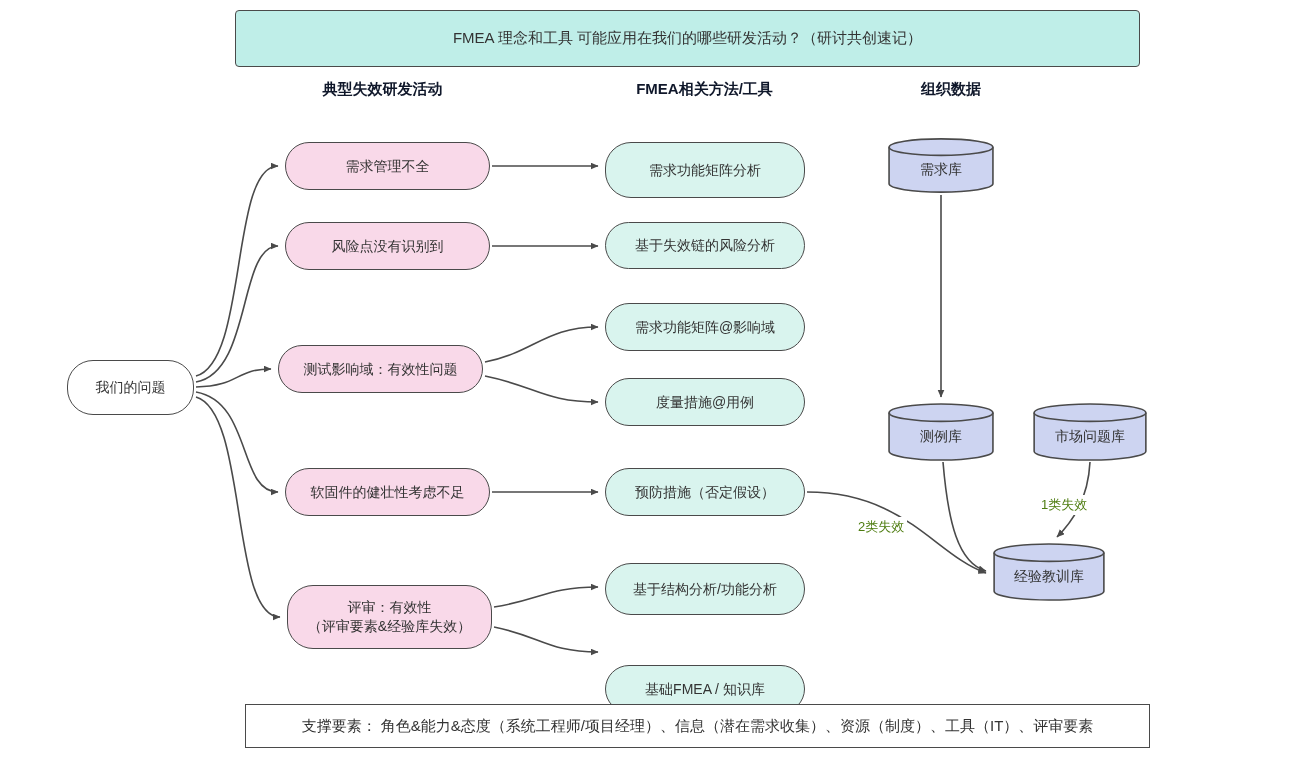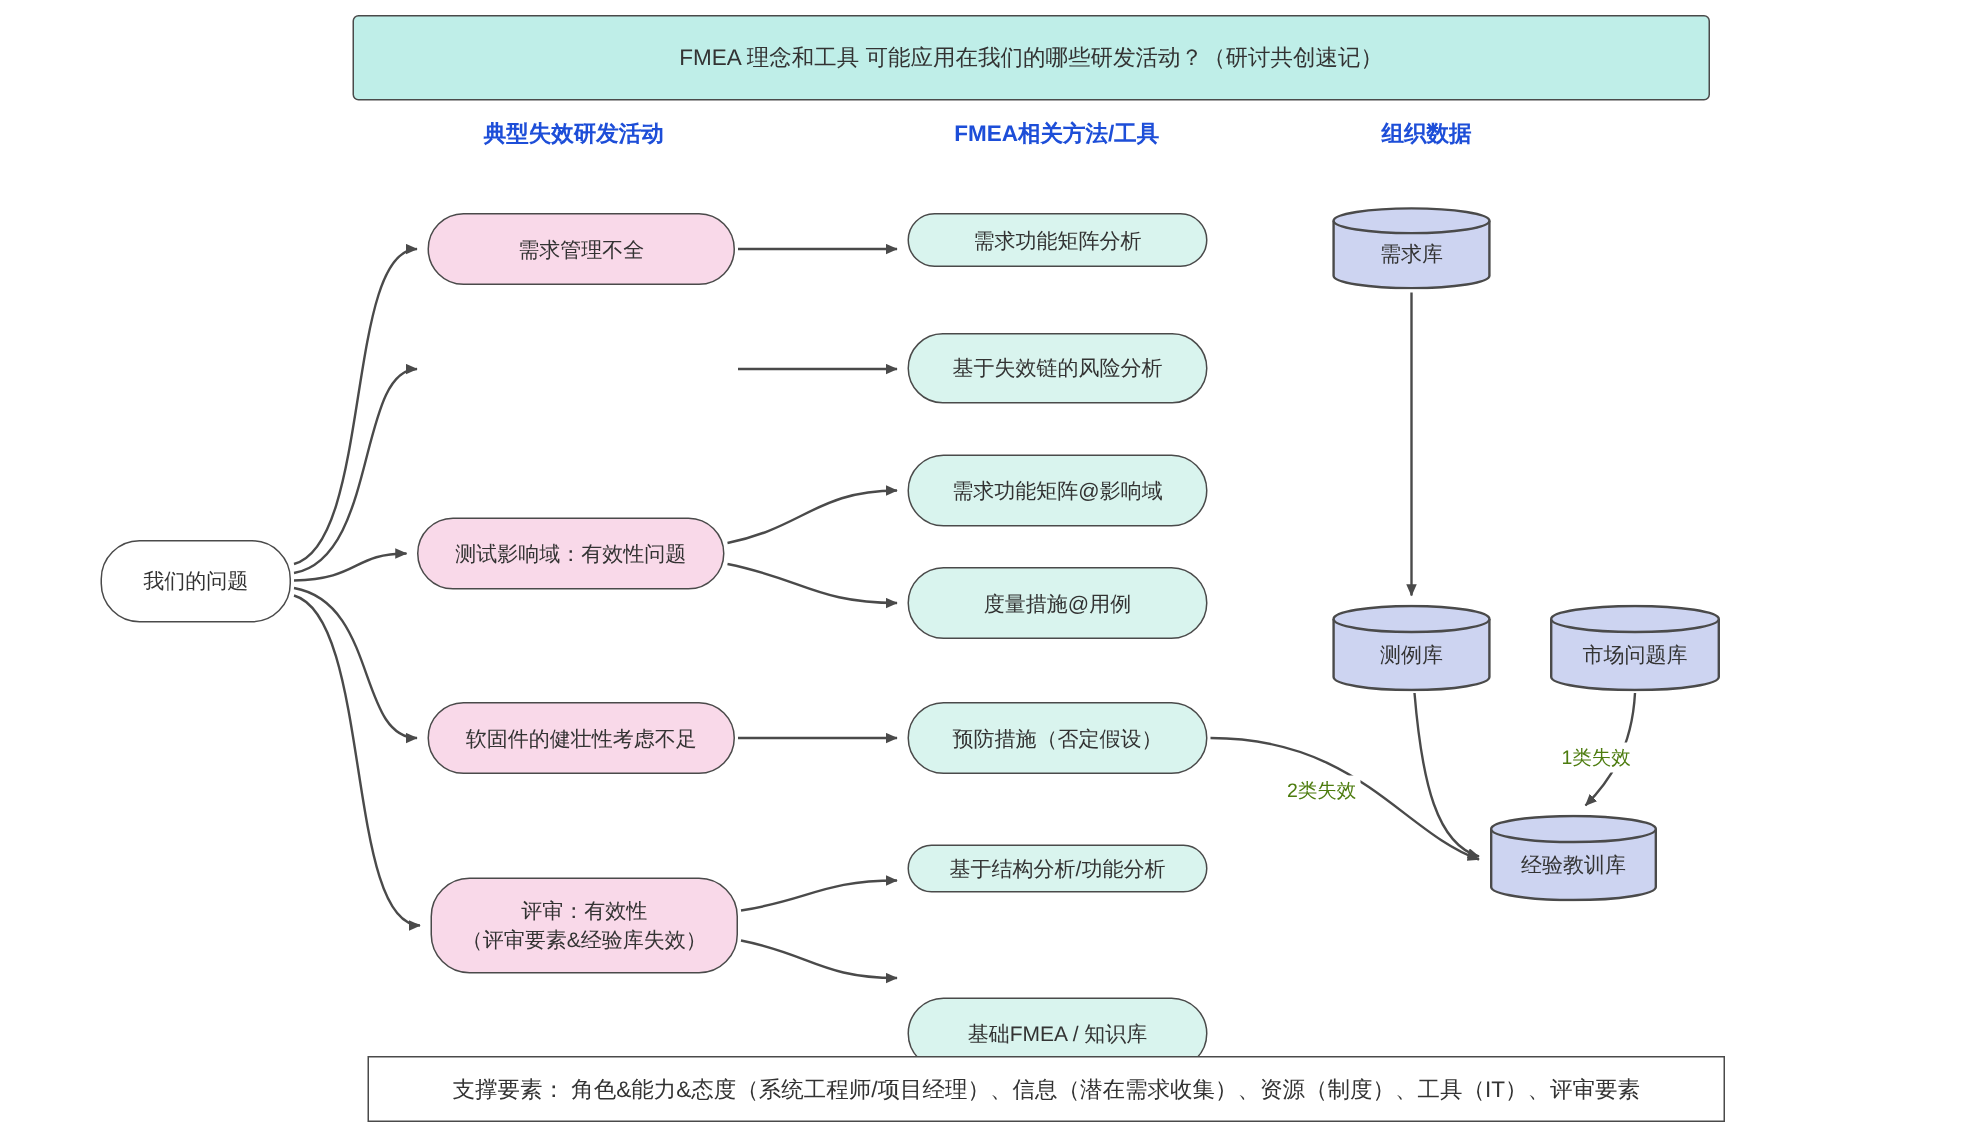--- a/index.html
+++ b/index.html
@@ -37,21 +37,21 @@
     border-radius: 4px;
     display: flex; align-items: center; justify-content: center;
     font-size: 15px;
     box-sizing: border-box;
   }
   .colheader {
     position: absolute;
     font-size: 15px;
     font-weight: bold;
     text-align: center;
-    color: #1d4ed8;
+    color: #0f172a;
   }
   .db {
     position: absolute;
     box-sizing: border-box;
     border-radius: 18px;
   }
   .db svg { position: absolute; left: 0; top: 0; width: 100%; height: 100%; }
   .db .db-label {
     position: absolute;
     left: 0; right: 0; top: 16%; bottom: 0;
@@ -111,31 +111,32 @@
     <span>FMEA 理念和工具 可能应用在我们的哪些研发活动？（研讨共创速记）</span>
   </div>
 
   <div class="colheader" style="left:300px; top:80px; width:165px;">典型失效研发活动</div>
   <div class="colheader" style="left:612px; top:80px; width:185px;">FMEA相关方法/工具</div>
   <div class="colheader" style="left:901px; top:80px; width:100px;">组织数据</div>
 
   <div class="node pill white" style="left:67px; top:360px; width:127px; height:55px;">我们的问题</div>
 
   <div class="node pill pink" style="left:285px; top:142px; width:205px; height:48px;">需求管理不全</div>
+  <div class="node pill pink" style="left:285px; top:222px; width:205px; height:48px;">风险点没有识别到</div>
   <div class="node pill pink" style="left:278px; top:345px; width:205px; height:48px;">测试影响域：有效性问题</div>
   <div class="node pill pink" style="left:285px; top:468px; width:205px; height:48px;">软固件的健壮性考虑不足</div>
   <div class="node pill pink" style="left:287px; top:585px; width:205px; height:64px;">评审：有效性
 （评审要素&amp;经验库失效）</div>
 
-  <div class="node pill teal" style="left:605px; top:142px; width:200px; height:36px;">需求功能矩阵分析</div>
+  <div class="node pill teal" style="left:605px; top:142px; width:200px; height:56px;">需求功能矩阵分析</div>
   <div class="node pill teal" style="left:605px; top:222px; width:200px; height:47px;">基于失效链的风险分析</div>
   <div class="node pill teal" style="left:605px; top:303px; width:200px; height:48px;">需求功能矩阵@影响域</div>
   <div class="node pill teal" style="left:605px; top:378px; width:200px; height:48px;">度量措施@用例</div>
   <div class="node pill teal" style="left:605px; top:468px; width:200px; height:48px;">预防措施（否定假设）</div>
-  <div class="node pill teal" style="left:605px; top:563px; width:200px; height:32px;">基于结构分析/功能分析</div>
+  <div class="node pill teal" style="left:605px; top:563px; width:200px; height:52px;">基于结构分析/功能分析</div>
   <div class="node pill teal" style="left:605px; top:628px; width:200px; height:48px;margin-top:37px;">基础FMEA / 知识库</div>
 
   <div class="db" style="left:888px; top:138px; width:106px; height:55px;">
     <svg viewBox="0 0 100 60" preserveAspectRatio="none">
       <path d="M1 10 L1 50 A49 9 0 0 0 99 50 L99 10" fill="#cdd4f1" stroke="#4a4a4a" stroke-width="1.6" vector-effect="non-scaling-stroke"></path>
       <ellipse cx="50" cy="10" rx="49" ry="9" fill="#cdd4f1" stroke="#4a4a4a" stroke-width="1.6" vector-effect="non-scaling-stroke"></ellipse>
     </svg>
     <div class="db-label">需求库</div>
   </div>
 

